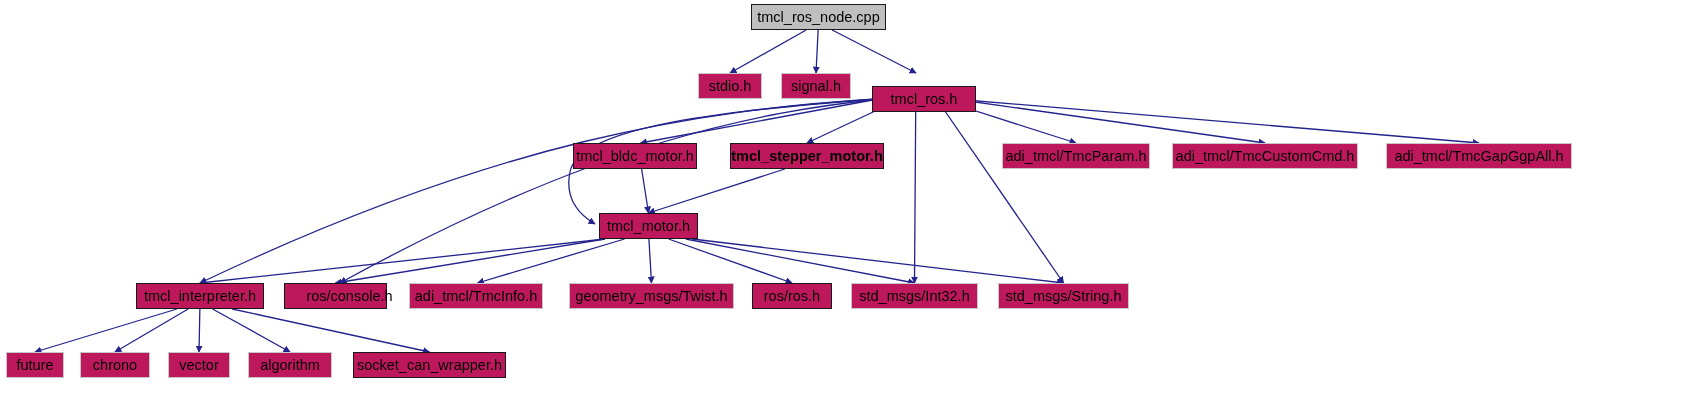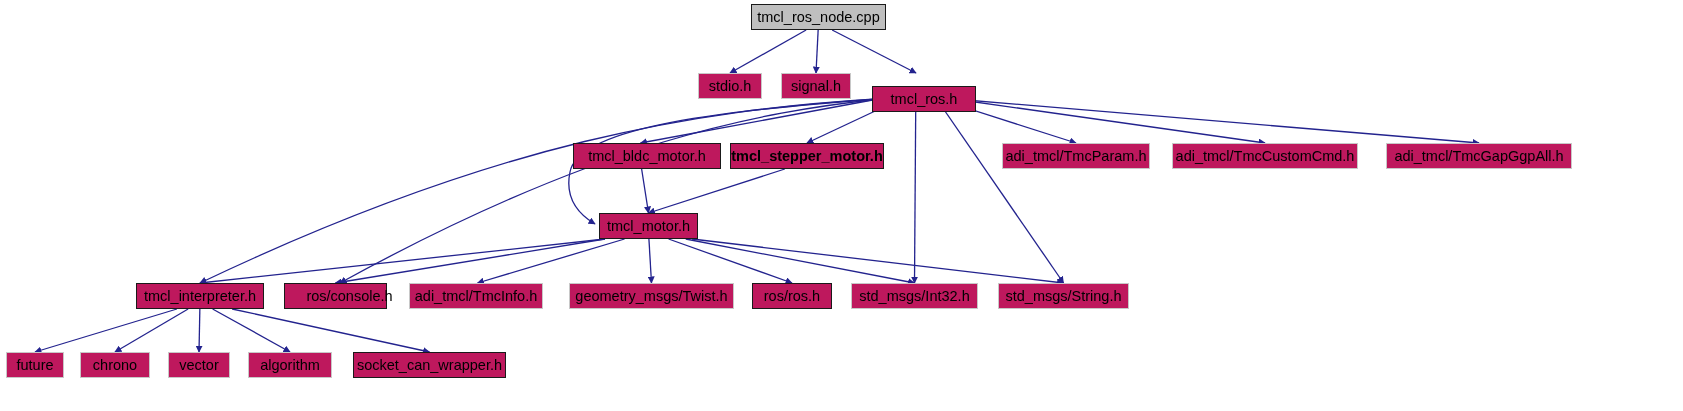--- a/index.html
+++ b/index.html
@@ -59,21 +59,21 @@
       </div>
       <div class="node external" style="left: 698px; top: 73px; width: 64px; height: 26px;">
         <span>stdio.h</span>
       </div>
       <div class="node external" style="left: 781px; top: 73px; width: 70px; height: 26px;">
         <span>signal.h</span>
       </div>
       <div class="node internal" style="left: 872px; top: 86px; width: 104px; height: 26px;">
         <span>tmcl_ros.h</span>
       </div>
-      <div class="node internal" style="left: 573px; top: 143px; width: 148px; height: 26px;">
+      <div class="node internal" style="left: 573px; top: 143px; width: 124px; height: 26px;">
         <span>tmcl_bldc_motor.h</span>
       </div>
       <div class="node internal" style="left: 730px; top: 143px; width: 154px; height: 26px; font-weight: bold;">
         <span>tmcl_stepper_motor.h</span>
       </div>
       <div class="node external" style="left: 1002px; top: 143px; width: 148px; height: 26px;">
         <span>adi_tmcl/TmcParam.h</span>
       </div>
       <div class="node external" style="left: 1172px; top: 143px; width: 186px; height: 26px;">
         <span>adi_tmcl/TmcCustomCmd.h</span>

